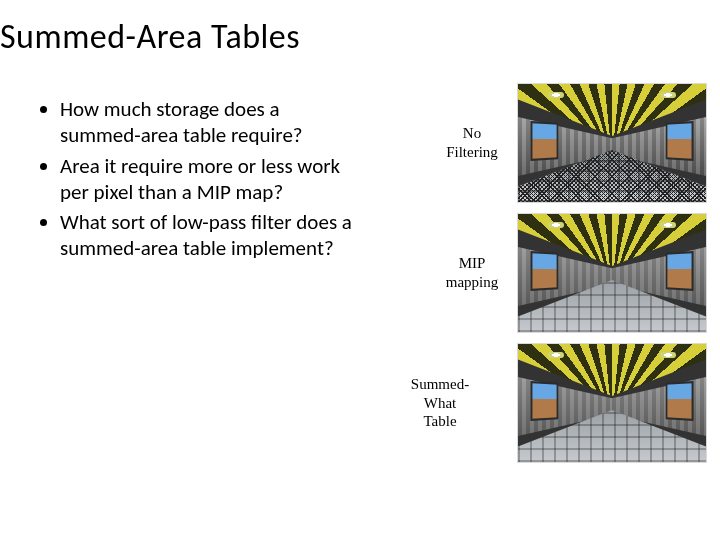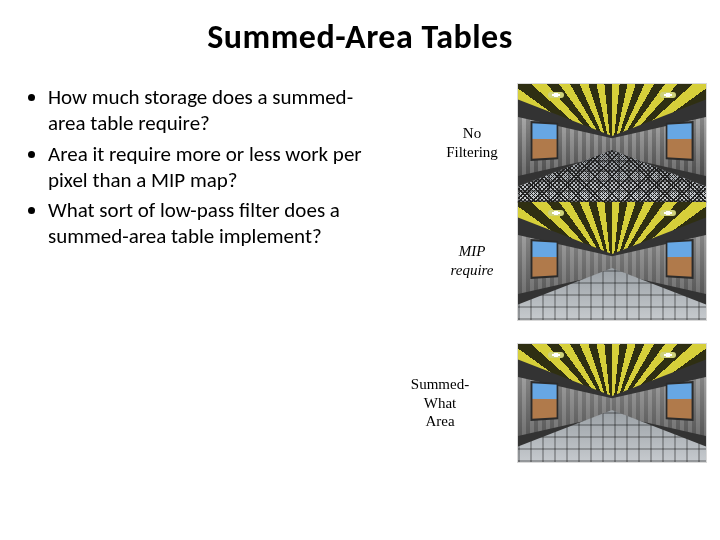--- a/index.html
+++ b/index.html
@@ -16,49 +16,49 @@
     position: relative;
     width: 720px;
     height: 540px;
     box-sizing: border-box;
   }
   .title {
     position: absolute;
     top: 16px;
     left: 0;
     width: 100%;
-    text-align: center;
+    text-align: left;
     font-size: 34px;
-    font-weight: 700;
+    font-weight: 400;
     letter-spacing: 0.5px;
   }
   .bullets {
     position: absolute;
     top: 84px;
     left: 28px;
     width: 340px;
     font-size: 21px;
     line-height: 1.25;
   }
   .bullets ul {
-    margin: 0;
+    margin: 12px;
     padding-left: 20px;
   }
   .bullets li {
     margin-bottom: 4px;
   }
   .row {
     position: absolute;
     right: 14px;
     height: 118px;
     display: flex;
     align-items: center;
   }
   .row1 { top: 84px; }
-  .row2 { top: 202px; font-style: italic; }
+  .row2 { top: 214px; }
   .row3 { top: 344px; gap: 32px; }
   .row-label {
     width: 76px;
     text-align: center;
     font-family: Garamond, Georgia, "Times New Roman", serif;
     font-size: 15px;
     line-height: 1.25;
     margin-right: 8px;
   }
   .thumb {
@@ -168,39 +168,39 @@
       <div class="painting p-left"></div>
       <div class="painting p-right"></div>
       <div class="light l1"></div>
       <div class="light l2"></div>
     </div>
   </div>
 
   <div class="row row2">
     <div class="row-label">
       <div>MIP</div>
-      <div>require</div>
+      <div>mapping</div>
     </div>
     <div class="thumb mip">
       <div class="ceiling"></div>
       <div class="wall-left"></div>
       <div class="wall-right"></div>
       <div class="floor"></div>
       <div class="painting p-left"></div>
       <div class="painting p-right"></div>
       <div class="light l1"></div>
       <div class="light l2"></div>
     </div>
   </div>
 
   <div class="row row3">
     <div class="row-label">
       <div>Summed-</div>
       <div>What</div>
-      <div>Area</div>
+      <div>Table</div>
     </div>
     <div class="thumb sat">
       <div class="ceiling"></div>
       <div class="wall-left"></div>
       <div class="wall-right"></div>
       <div class="floor"></div>
       <div class="painting p-left"></div>
       <div class="painting p-right"></div>
       <div class="light l1"></div>
       <div class="light l2"></div>

